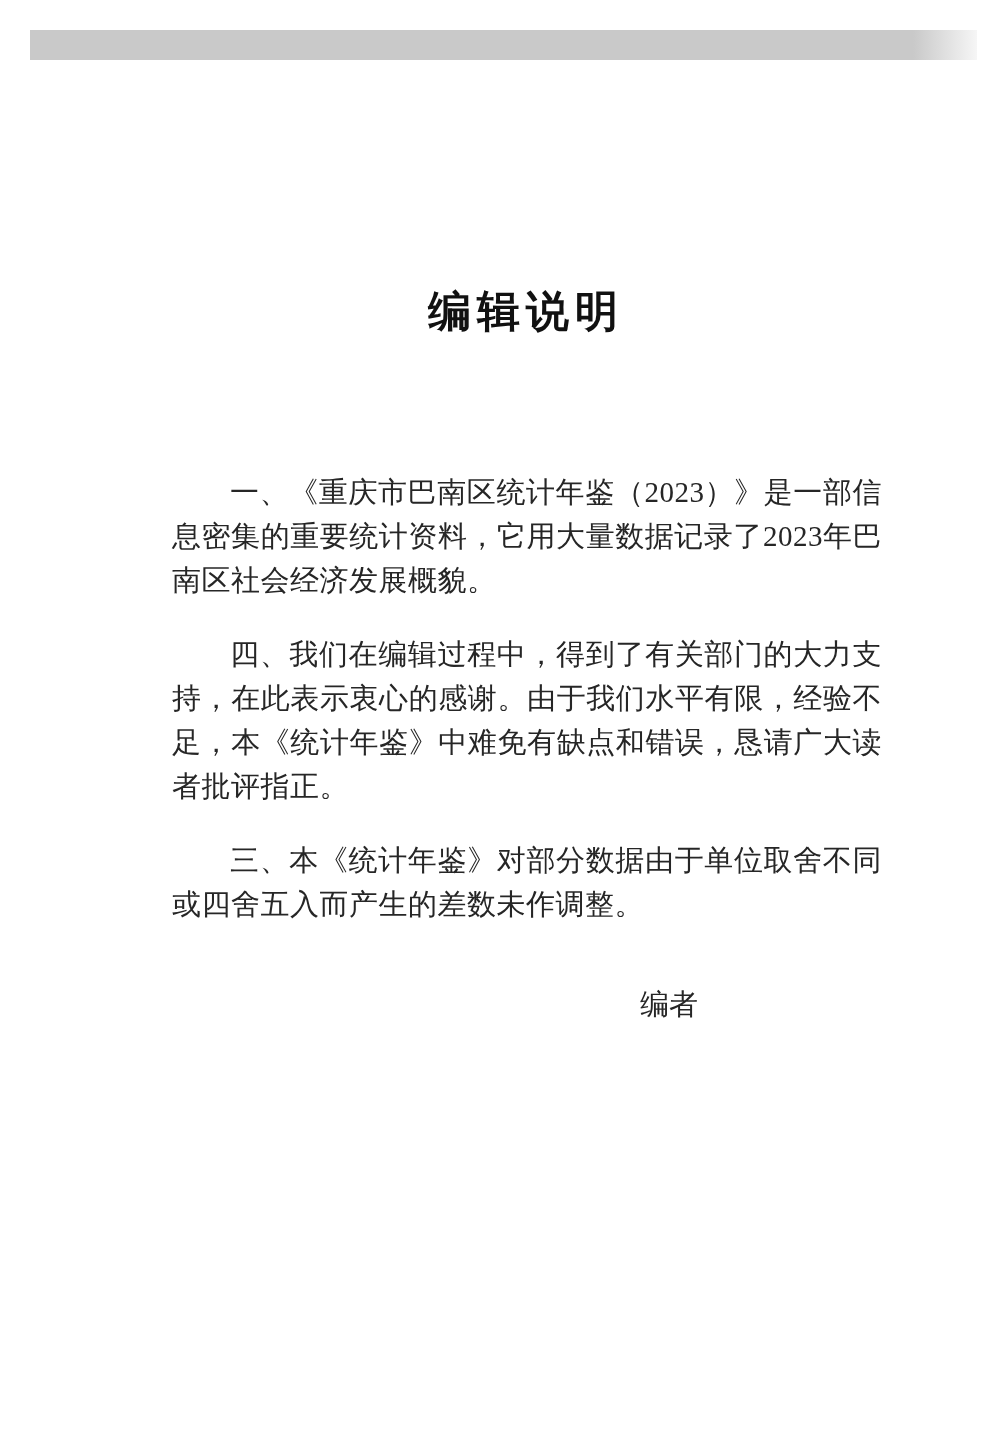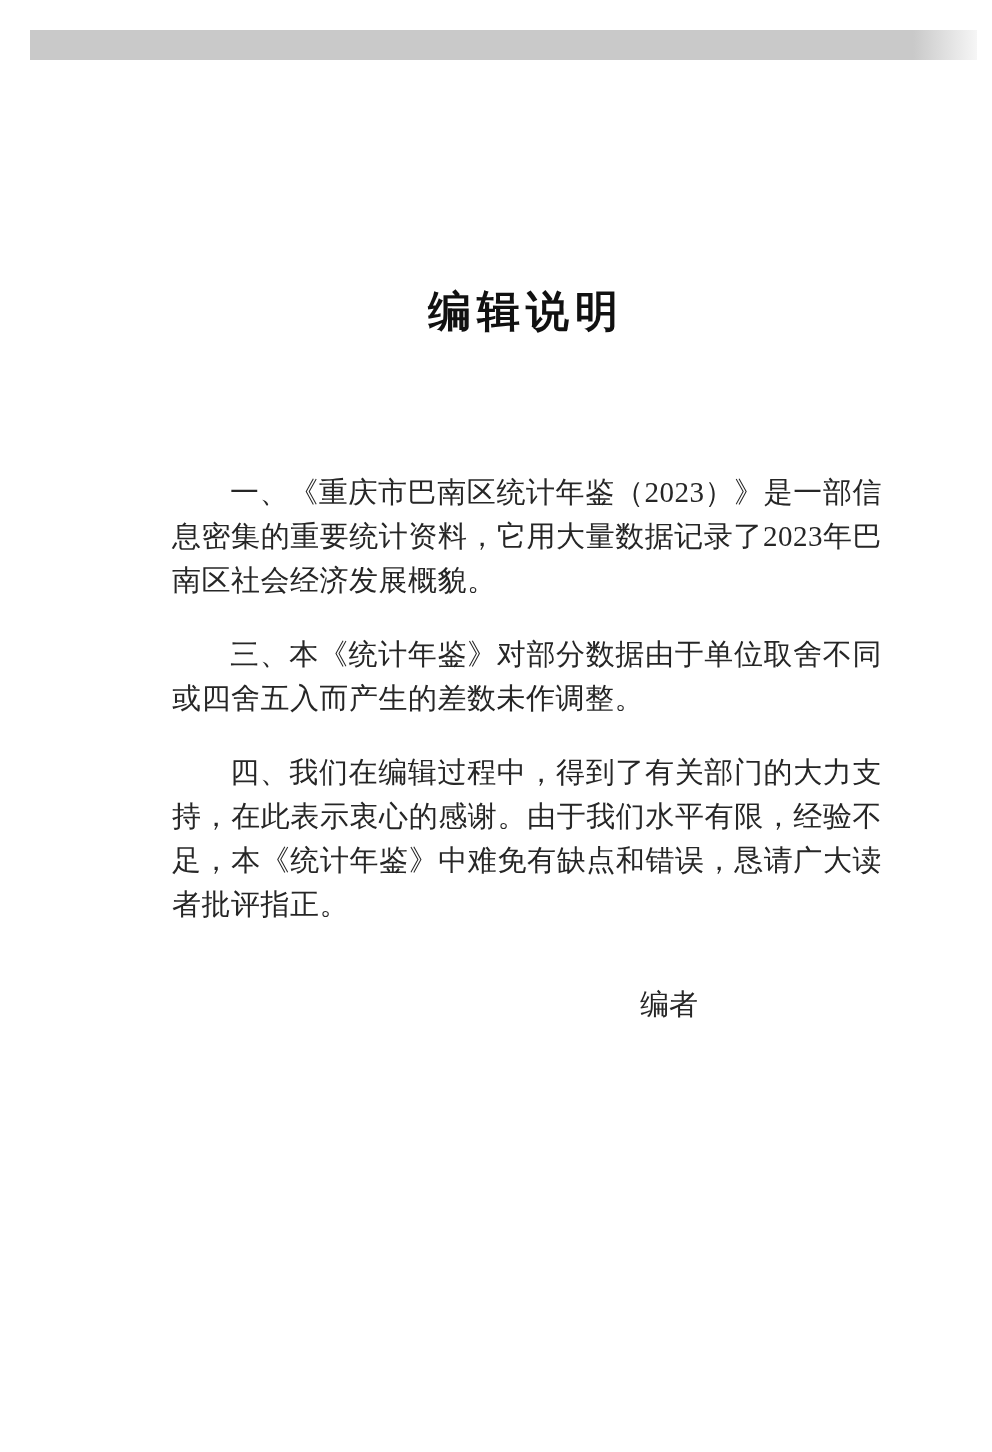--- a/index.html
+++ b/index.html
@@ -80,21 +80,21 @@
 
 <div class="page">
 
   <div class="scan-top"></div>
   <div class="scan-right"></div>
 
   <h1 class="doc-title">编辑说明</h1>
 
   <div class="body-text">
     <p>一、《重庆市巴南区统计年鉴（2023）》是一部信息密集的重要统计资料，它用大量数据记录了2023年巴南区社会经济发展概貌。</p>
+    <p>四、我们在编辑过程中，得到了有关部门的大力支持，在此表示衷心的感谢。由于我们水平有限，经验不足，本《统计年鉴》中难免有缺点和错误，恳请广大读者批评指正。</p>
     <p>三、本《统计年鉴》对部分数据由于单位取舍不同或四舍五入而产生的差数未作调整。</p>
-    <p>四、我们在编辑过程中，得到了有关部门的大力支持，在此表示衷心的感谢。由于我们水平有限，经验不足，本《统计年鉴》中难免有缺点和错误，恳请广大读者批评指正。</p>
   </div>
 
   <div class="signature">
     <div>编者</div>
   </div>
 
 </div>
 
 </body></html>

